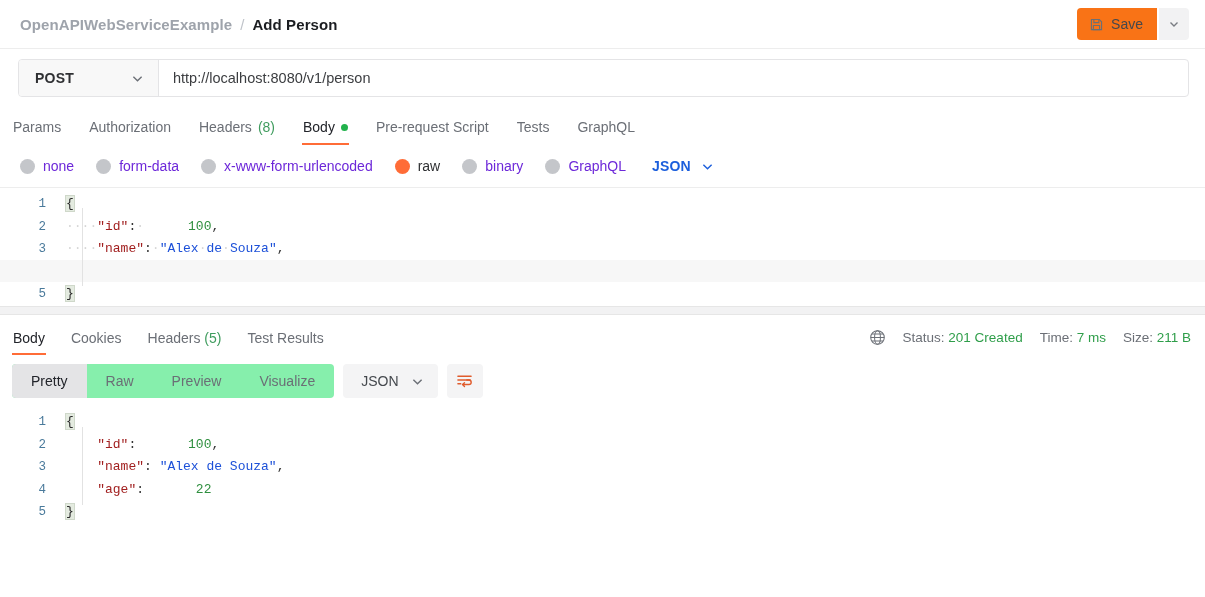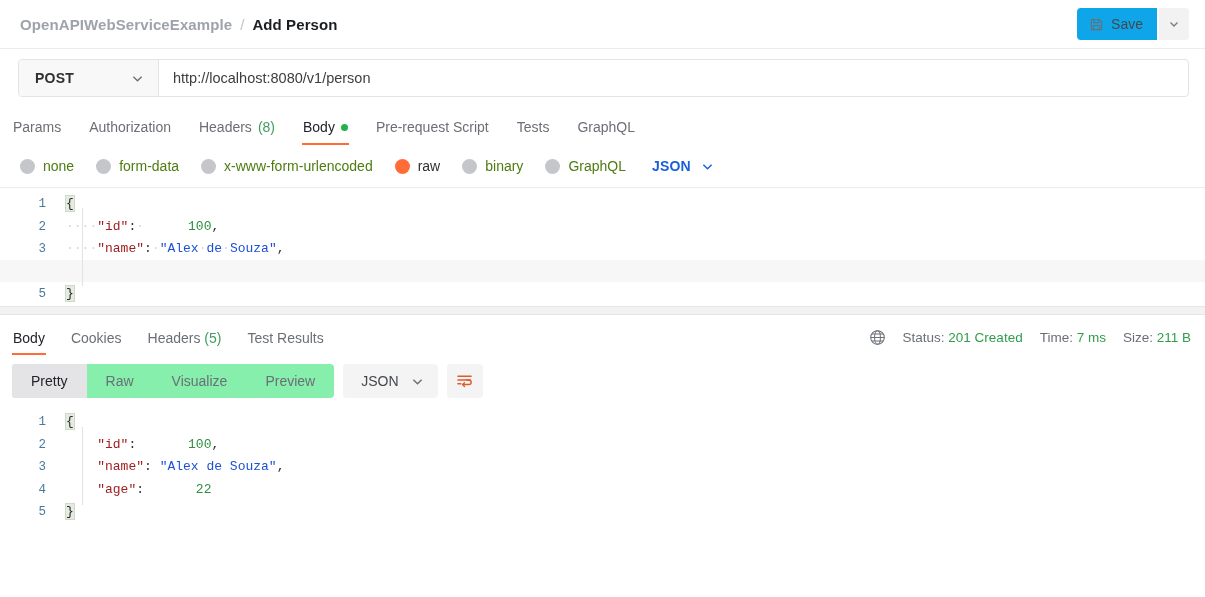--- a/index.html
+++ b/index.html
@@ -41,21 +41,21 @@
   .header-right {
     margin-left: auto;
     display: flex;
     align-items: center;
     gap: 2px;
   }
   .save-btn {
     display: flex;
     align-items: center;
     gap: 7px;
-    background: #0ea5e9;
+    background: #f97316;
     border: none;
     border-radius: 4px 0 0 4px;
     height: 32px;
     padding: 0 14px 0 12px;
     font-family: inherit;
     font-size: 14px;
     color: #44484d;
     cursor: pointer;
   }
   .save-caret {
@@ -161,21 +161,21 @@
     gap: 0;
     border-bottom: 1px solid #ededed;
   }
   .radio-item {
     display: flex;
     align-items: center;
     gap: 8px;
     margin-right: 22px;
     cursor: pointer;
     font-size: 14px;
-    color: #4d7c0f;
+    color: #6d28d9;
   }
   .radio-dot {
     width: 15px; height: 15px;
     border-radius: 50%;
     background: #c4c6ca;
     flex: none;
   }
   .radio-item.selected .radio-dot { background: #ff6c37; }
   .radio-item.selected { color: #2f3033; }
   .json-select {
@@ -514,24 +514,24 @@
 
 <div class="resp-toolbar">
   <div class="seg-group">
     <div class="seg active">
       <span>Pretty</span>
     </div>
     <div class="seg">
       <span>Raw</span>
     </div>
     <div class="seg">
+      <span>Preview</span>
+    </div>
+    <div class="seg">
       <span>Visualize</span>
-    </div>
-    <div class="seg">
-      <span>Preview</span>
     </div>
   </div>
 
   <div class="resp-json-select">
     <span class="resp-json-label">JSON</span>
     <span style="display:flex;">
       <svg width="13" height="13" viewBox="0 0 12 12" fill="none" stroke="#6b6f76" stroke-width="1.3">
         <path d="M2.2 4.4L6 8.1l3.8-3.7"></path>
       </svg>
     </span>

